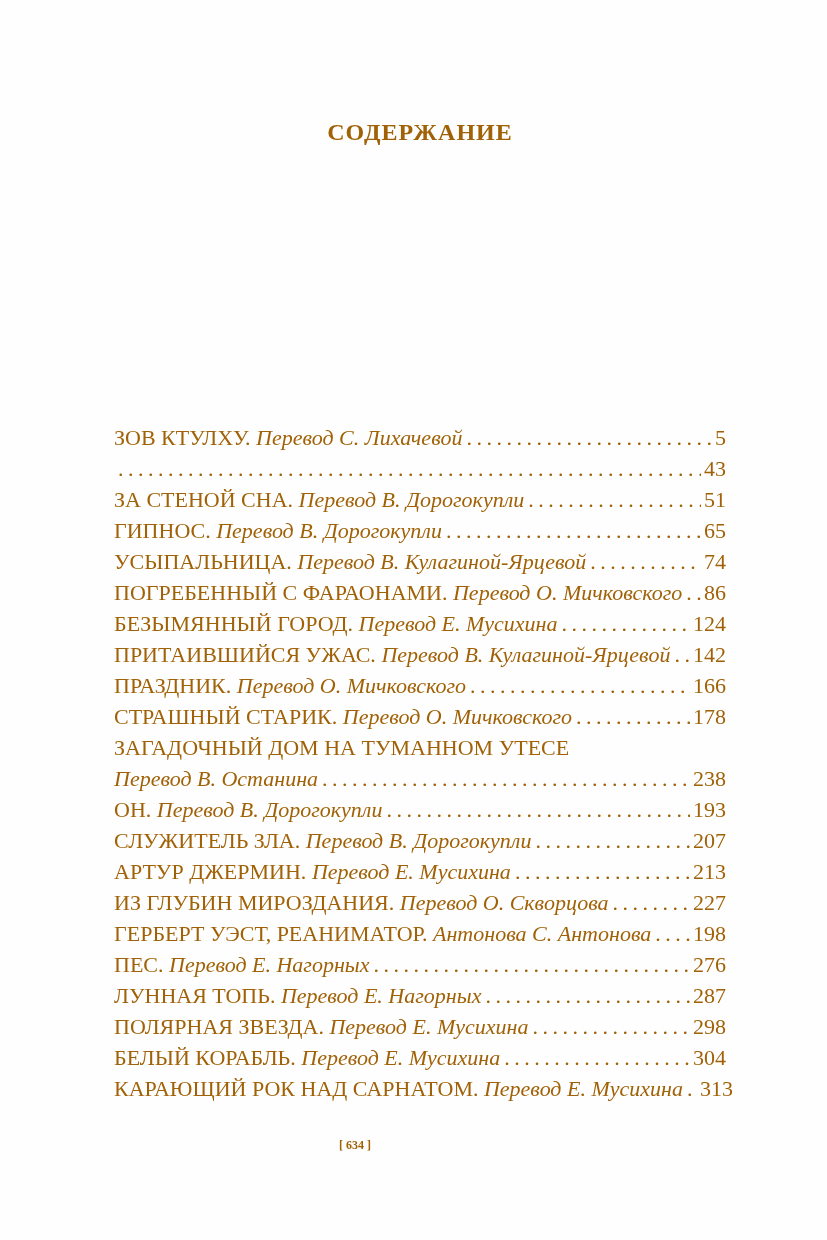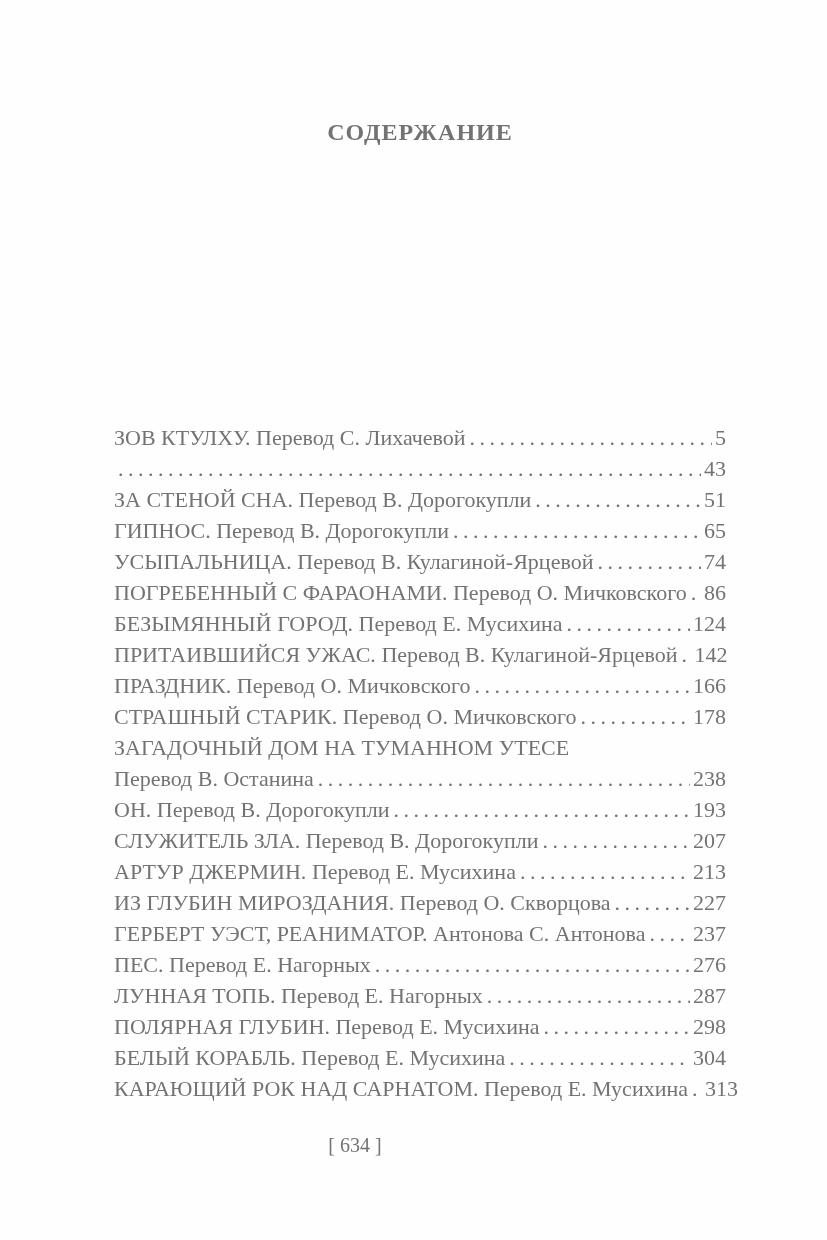--- a/index.html
+++ b/index.html
@@ -5,21 +5,21 @@
   html, body {
     margin: 0;
     padding: 0;
     background: #ffffff;
   }
   .page {
     position: relative;
     width: 827px;
     height: 1240px;
     background: #fefefe;
-    color: #737373;
+    color: #a16207;
     font-family: "Liberation Serif", "DejaVu Serif", serif;
     overflow: hidden;
   }
   .toc-title {
     position: absolute;
     top: 118px;
     left: 115px;
     width: 610px;
     margin: 0;
     text-align: center;
@@ -36,43 +36,43 @@
     font-size: 22px;
   }
   .toc-row {
     display: flex;
     align-items: baseline;
     line-height: 31px;
     white-space: nowrap;
   }
   .toc-label { flex: 0 0 auto; }
   .story-title { font-style: normal; }
-  .translator-credit { }
+  .translator-credit { font-style: italic; }
   .dot-leader {
     flex: 1 1 auto;
     min-width: 10px;
     overflow: hidden;
     margin: 0 3px 0 4px;
   }
   .dot-leader::after {
     content: "......................................................................................................";
     letter-spacing: 4.5px;
   }
   .page-number-ref {
     flex: 0 0 auto;
     text-align: right;
   }
   .folio {
     position: absolute;
     top: 1133px;
     left: 0;
     width: 710px;
     text-align: center;
-    font-size: 20px;
-    font-weight: normal;
+    font-size: 12px;
+    font-weight: bold;
     line-height: 24px;
   }
 </style>
 </head>
 <body>
 
 <div class="page">
   <h1 class="toc-title">СОДЕРЖАНИЕ</h1>
   <div class="toc">
       <div class="toc-row">
@@ -148,34 +148,34 @@
         <span class="page-number-ref">213</span>
       </div>
       <div class="toc-row">
         <span class="toc-label"><span class="story-title">ИЗ ГЛУБИН МИРОЗДАНИЯ.</span> <span class="translator-credit">Перевод О. Скворцова</span></span>
         <span class="dot-leader"></span>
         <span class="page-number-ref">227</span>
       </div>
       <div class="toc-row">
         <span class="toc-label"><span class="story-title">ГЕРБЕРТ УЭСТ, РЕАНИМАТОР.</span> <span class="translator-credit">Антонова С. Антонова</span></span>
         <span class="dot-leader"></span>
-        <span class="page-number-ref">237</span>
+        <span class="page-number-ref">198</span>
       </div>
       <div class="toc-row">
         <span class="toc-label"><span class="story-title">ПЕС.</span> <span class="translator-credit">Перевод Е. Нагорных</span></span>
         <span class="dot-leader"></span>
         <span class="page-number-ref">276</span>
       </div>
       <div class="toc-row">
         <span class="toc-label"><span class="story-title">ЛУННАЯ ТОПЬ.</span> <span class="translator-credit">Перевод Е. Нагорных</span></span>
         <span class="dot-leader"></span>
         <span class="page-number-ref">287</span>
       </div>
       <div class="toc-row">
-        <span class="toc-label"><span class="story-title">ПОЛЯРНАЯ ГЛУБИН.</span> <span class="translator-credit">Перевод Е. Мусихина</span></span>
+        <span class="toc-label"><span class="story-title">ПОЛЯРНАЯ ЗВЕЗДА.</span> <span class="translator-credit">Перевод Е. Мусихина</span></span>
         <span class="dot-leader"></span>
         <span class="page-number-ref">298</span>
       </div>
       <div class="toc-row">
         <span class="toc-label"><span class="story-title">БЕЛЫЙ КОРАБЛЬ.</span> <span class="translator-credit">Перевод Е. Мусихина</span></span>
         <span class="dot-leader"></span>
         <span class="page-number-ref">304</span>
       </div>
       <div class="toc-row">
         <span class="toc-label"><span class="story-title">КАРАЮЩИЙ РОК НАД САРНАТОМ.</span> <span class="translator-credit">Перевод Е. Мусихина</span></span>

